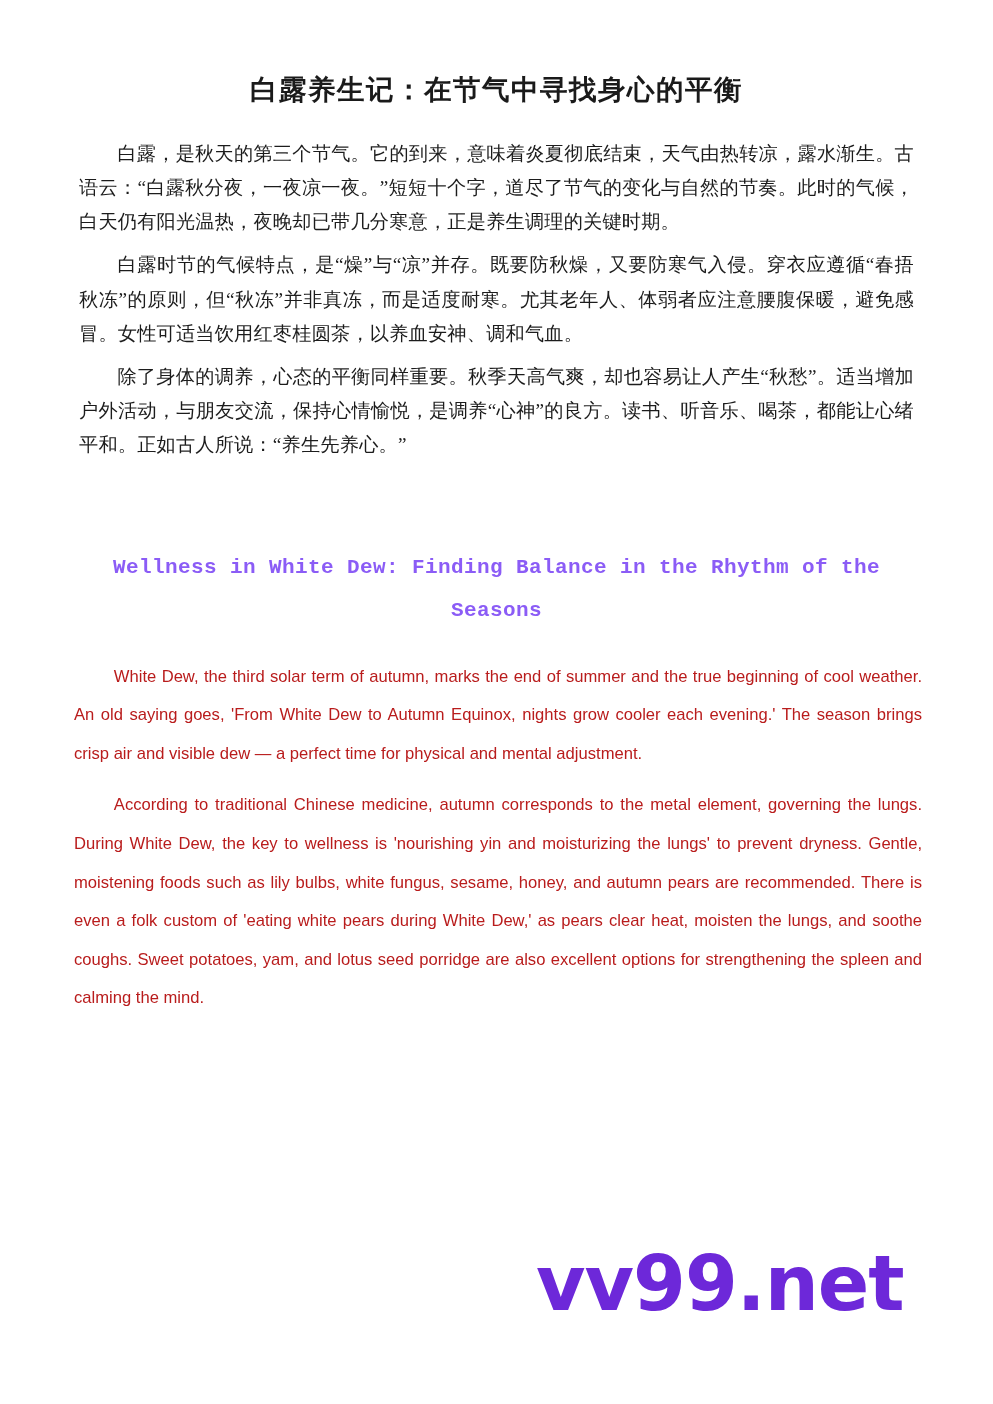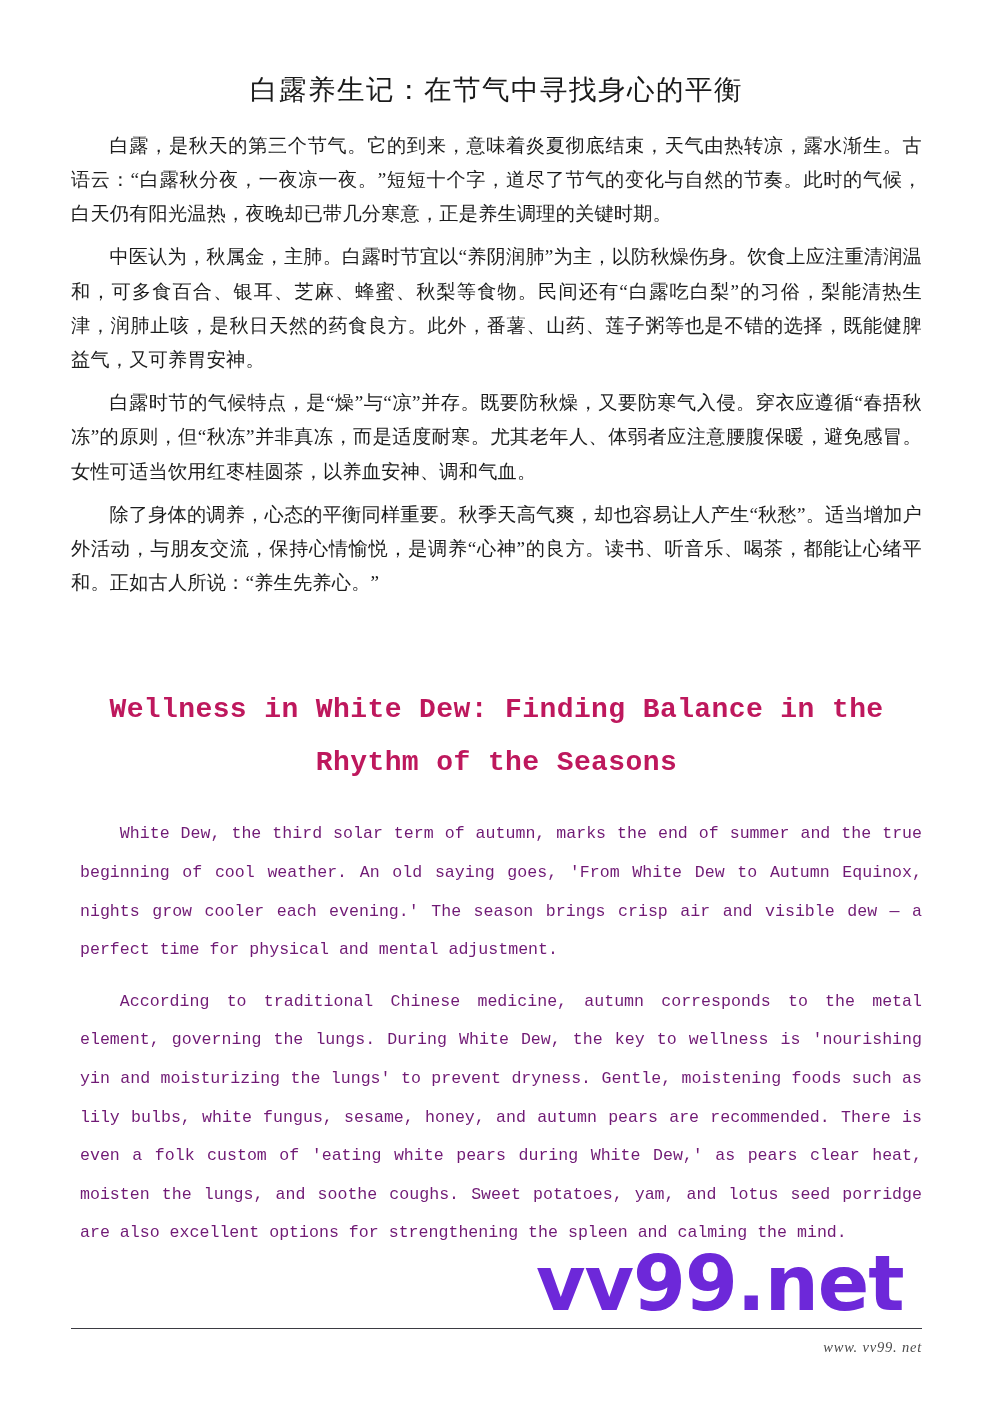--- a/index.html
+++ b/index.html
@@ -47,31 +47,31 @@
     z-index: 0;
     user-select: none;
   }
 
   
   .cn-title {
     margin: 0;
     padding-top: 72px;
     text-align: center;
     font-family: "Liberation Serif", "DejaVu Serif", serif;
-    font-weight: 400;
+    font-weight: 700;
     font-size: 27.5px;
     letter-spacing: 1.5px;
     line-height: 1.3;
     color: #1a1a1a;
     position: relative;
     z-index: 2;
   }
 
   .cn-body {
-    margin: 0;
+    margin: 8px;
     padding-top: 21px;
     position: relative;
     z-index: 2;
   }
 
   p.cn-p {
     margin: 0 0 9px 0;
     font-size: 19.2px;
     line-height: 34.2px;
     text-align: justify;
@@ -92,39 +92,39 @@
     position: relative;
     z-index: 2;
     padding-top: 74px;
   }
 
   .en-title {
     margin: 0;
     text-align: center;
     font-family: "Liberation Mono", "DejaVu Sans Mono", monospace;
     font-weight: 700;
-    font-size: 28px;
-    line-height: 53px;
+    font-size: 21px;
+    line-height: 43px;
     letter-spacing: 0.4px;
-    color: #be185d;
+    color: #8b5cf6;
     padding: 0 8px;
   }
 
   .en-body {
     padding-top: 26px;
   }
 
   p.en-p {
-    margin: 0 0 13px 9px;
-    font-family: Liberation Mono, monospace;
+    margin: 0 0 13px 3px;
+    font-family: Liberation Sans, sans-serif;
     font-size: 16.6px;
     line-height: 38.6px;
     text-align: justify;
     text-indent: 2.4em;
-    color: #701a75;
+    color: #b91c1c;
   }
   p.en-p.last {
     margin-bottom: 0;
   }
 
   
   .footer {
     position: absolute;
     left: 71px;
     top: 1328px;
@@ -154,34 +154,29 @@
 <div class="page">
 
   <div class="watermark">vv99.net</div>
 
   <div class="content">
 
     <h1 class="cn-title">白露养生记：在节气中寻找身心的平衡</h1>
 
     <div class="cn-body">
       <p class="cn-p">白露，是秋天的第三个节气。它的到来，意味着炎夏彻底结束，天气由热转凉，露水渐生。古语云：“白露秋分夜，一夜凉一夜。”短短十个字，道尽了节气的变化与自然的节奏。此时的气候，白天仍有阳光温热，夜晚却已带几分寒意，正是养生调理的关键时期。</p>
-      <p class="cn-p">中医认为，秋属金，主肺。白露时节宜以“养阴润肺”为主，以防秋燥伤身。饮食上应注重清润温和，可多食百合、银耳、芝麻、蜂蜜、秋梨等食物。民间还有“白露吃白梨”的习俗，梨能清热生津，润肺止咳，是秋日天然的药食良方。此外，番薯、山药、莲子粥等也是不错的选择，既能健脾益气，又可养胃安神。</p>
       <p class="cn-p">白露时节的气候特点，是“燥”与“凉”并存。既要防秋燥，又要防寒气入侵。穿衣应遵循“春捂秋冻”的原则，但“秋冻”并非真冻，而是适度耐寒。尤其老年人、体弱者应注意腰腹保暖，避免感冒。女性可适当饮用红枣桂圆茶，以养血安神、调和气血。</p>
       <p class="cn-p">除了身体的调养，心态的平衡同样重要。秋季天高气爽，却也容易让人产生“秋愁”。适当增加户外活动，与朋友交流，保持心情愉悦，是调养“心神”的良方。读书、听音乐、喝茶，都能让心绪平和。正如古人所说：“养生先养心。”</p>
     </div>
 
     <div class="en-block">
       <h2 class="en-title">Wellness in White Dew: Finding Balance in the Rhythm of the Seasons</h2>
 
       <div class="en-body">
         <p class="en-p">White Dew, the third solar term of autumn, marks the end of summer and the true beginning of cool weather. An old saying goes, 'From White Dew to Autumn Equinox, nights grow cooler each evening.' The season brings crisp air and visible dew — a perfect time for physical and mental adjustment.</p>
         <p class="en-p last">According to traditional Chinese medicine, autumn corresponds to the metal element, governing the lungs. During White Dew, the key to wellness is 'nourishing yin and moisturizing the lungs' to prevent dryness. Gentle, moistening foods such as lily bulbs, white fungus, sesame, honey, and autumn pears are recommended. There is even a folk custom of 'eating white pears during White Dew,' as pears clear heat, moisten the lungs, and soothe coughs. Sweet potatoes, yam, and lotus seed porridge are also excellent options for strengthening the spleen and calming the mind.</p>
       </div>
     </div>
 
   </div>
 
-  <div class="footer">
-    <hr class="footer-rule">
-    <span class="footer-url">www. vv99. net</span>
-  </div>
 
 </div>
 
 </body></html>

